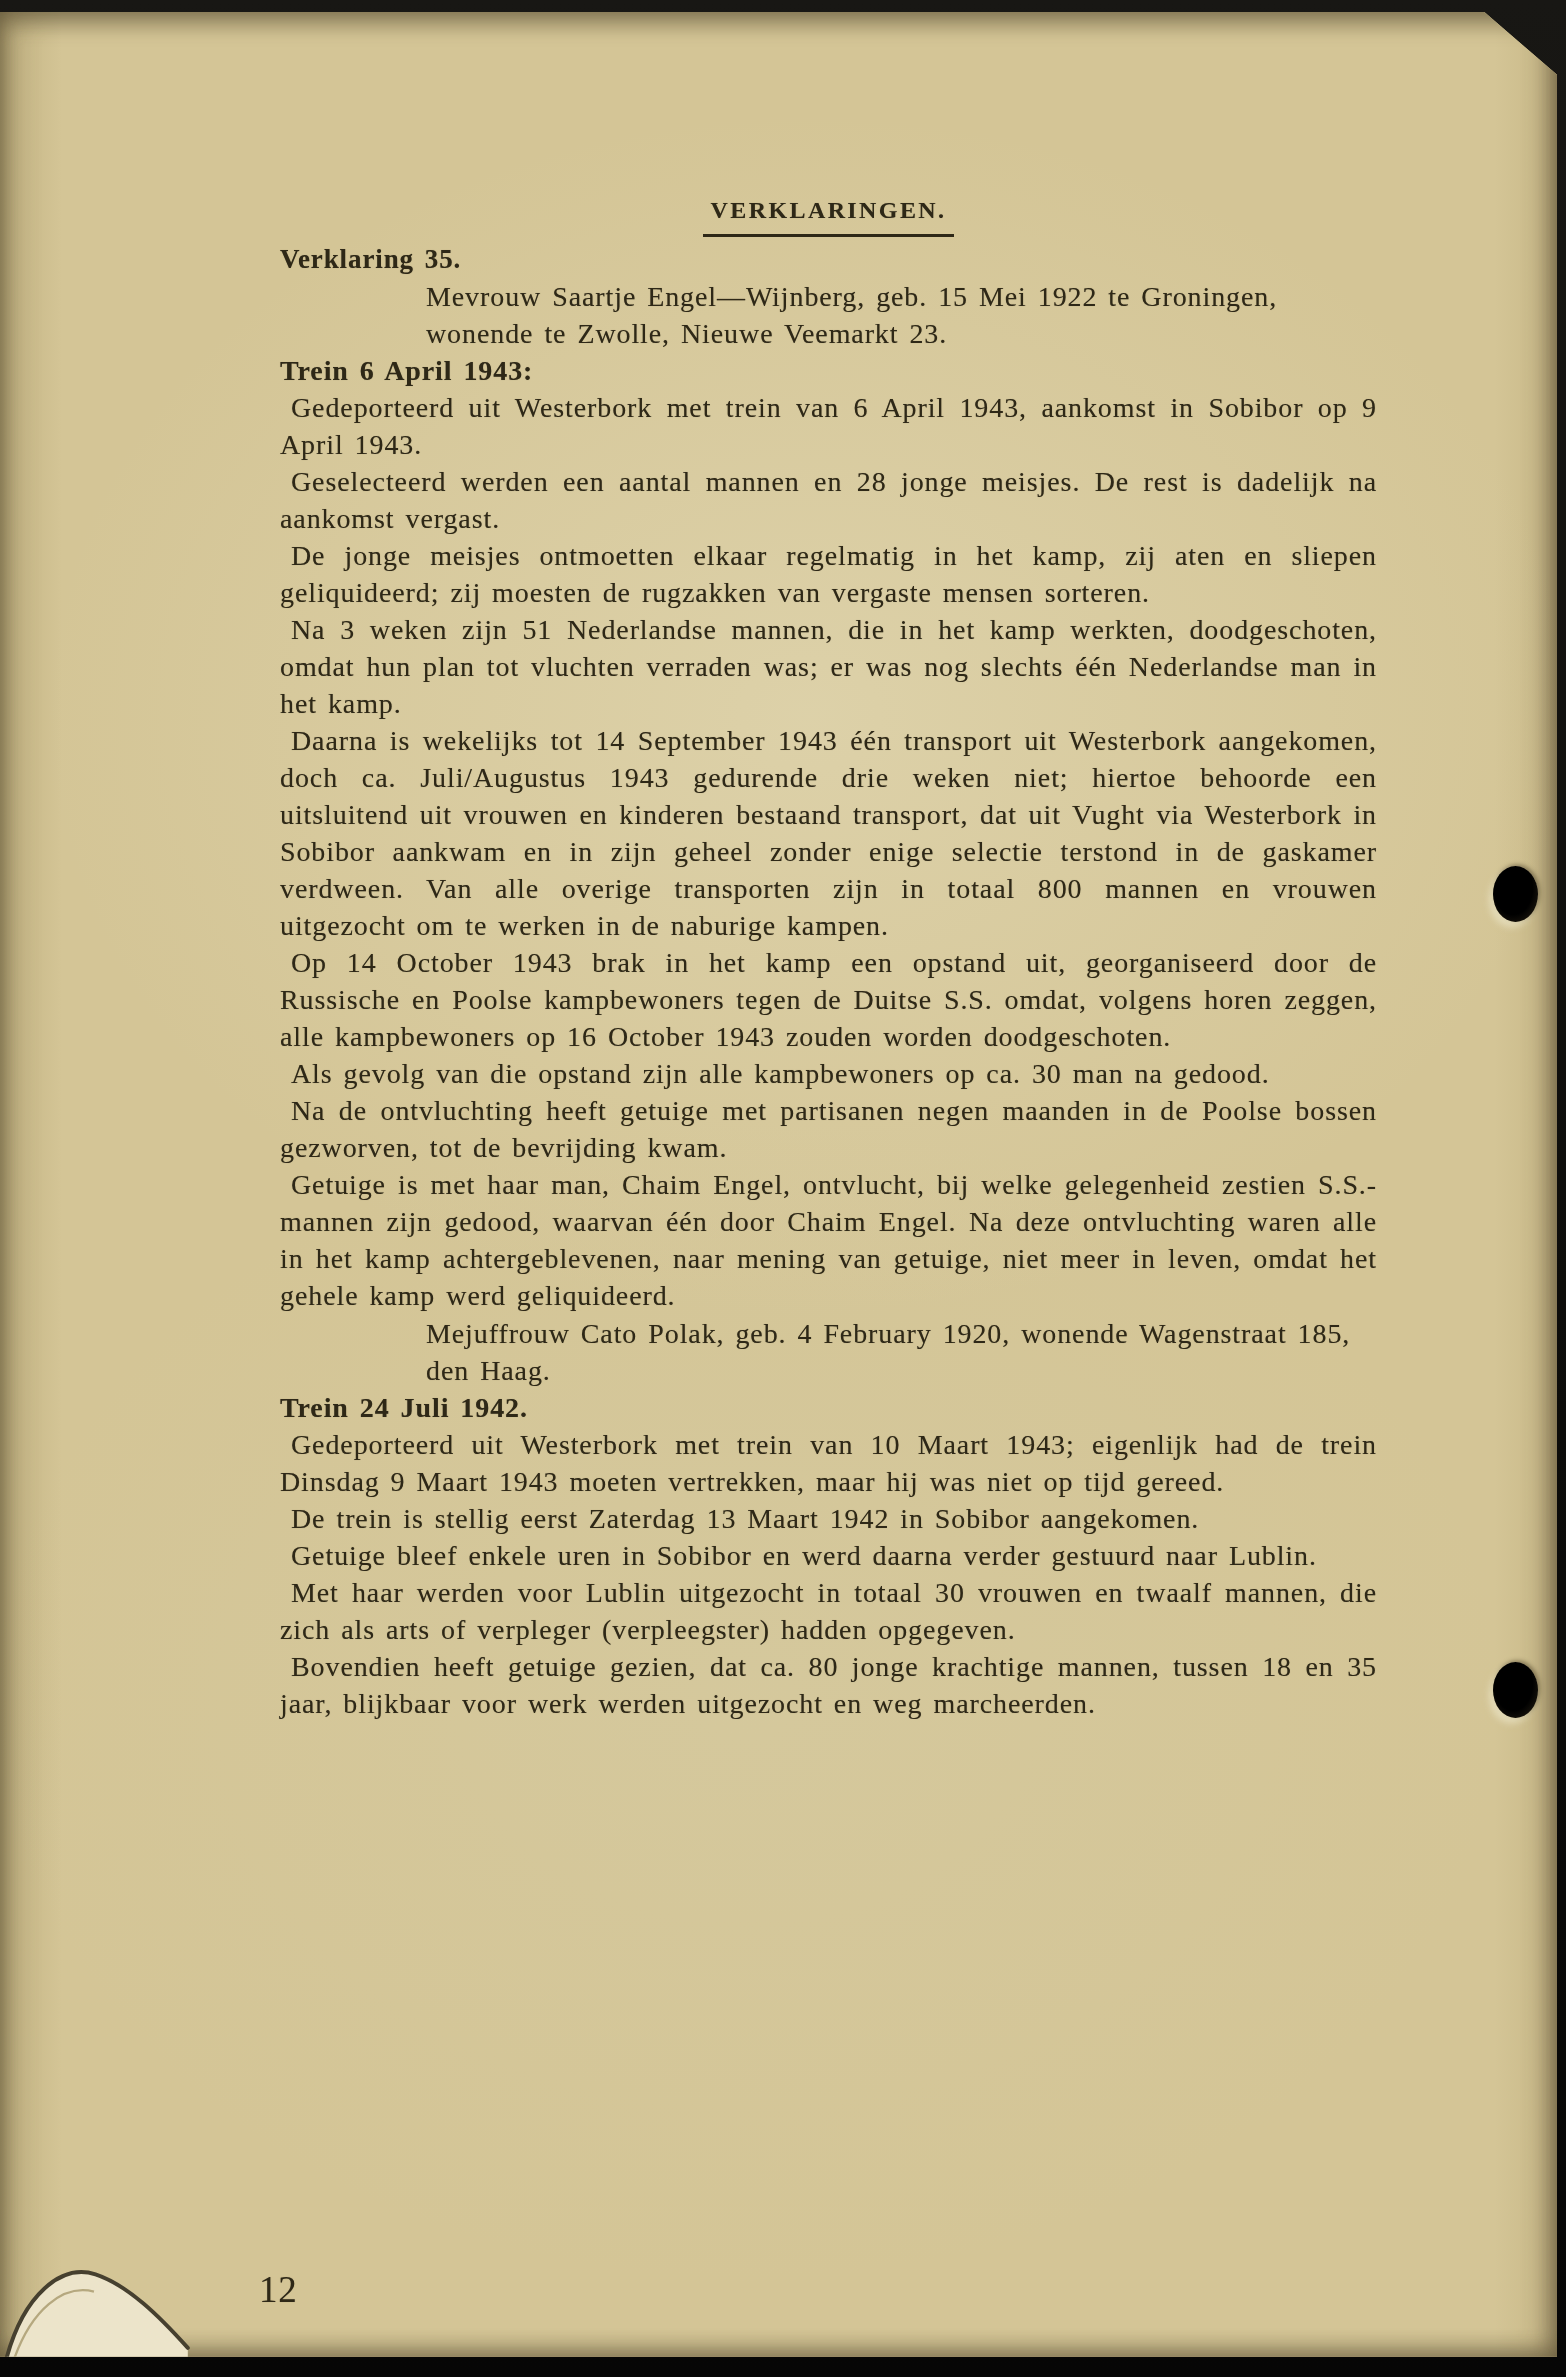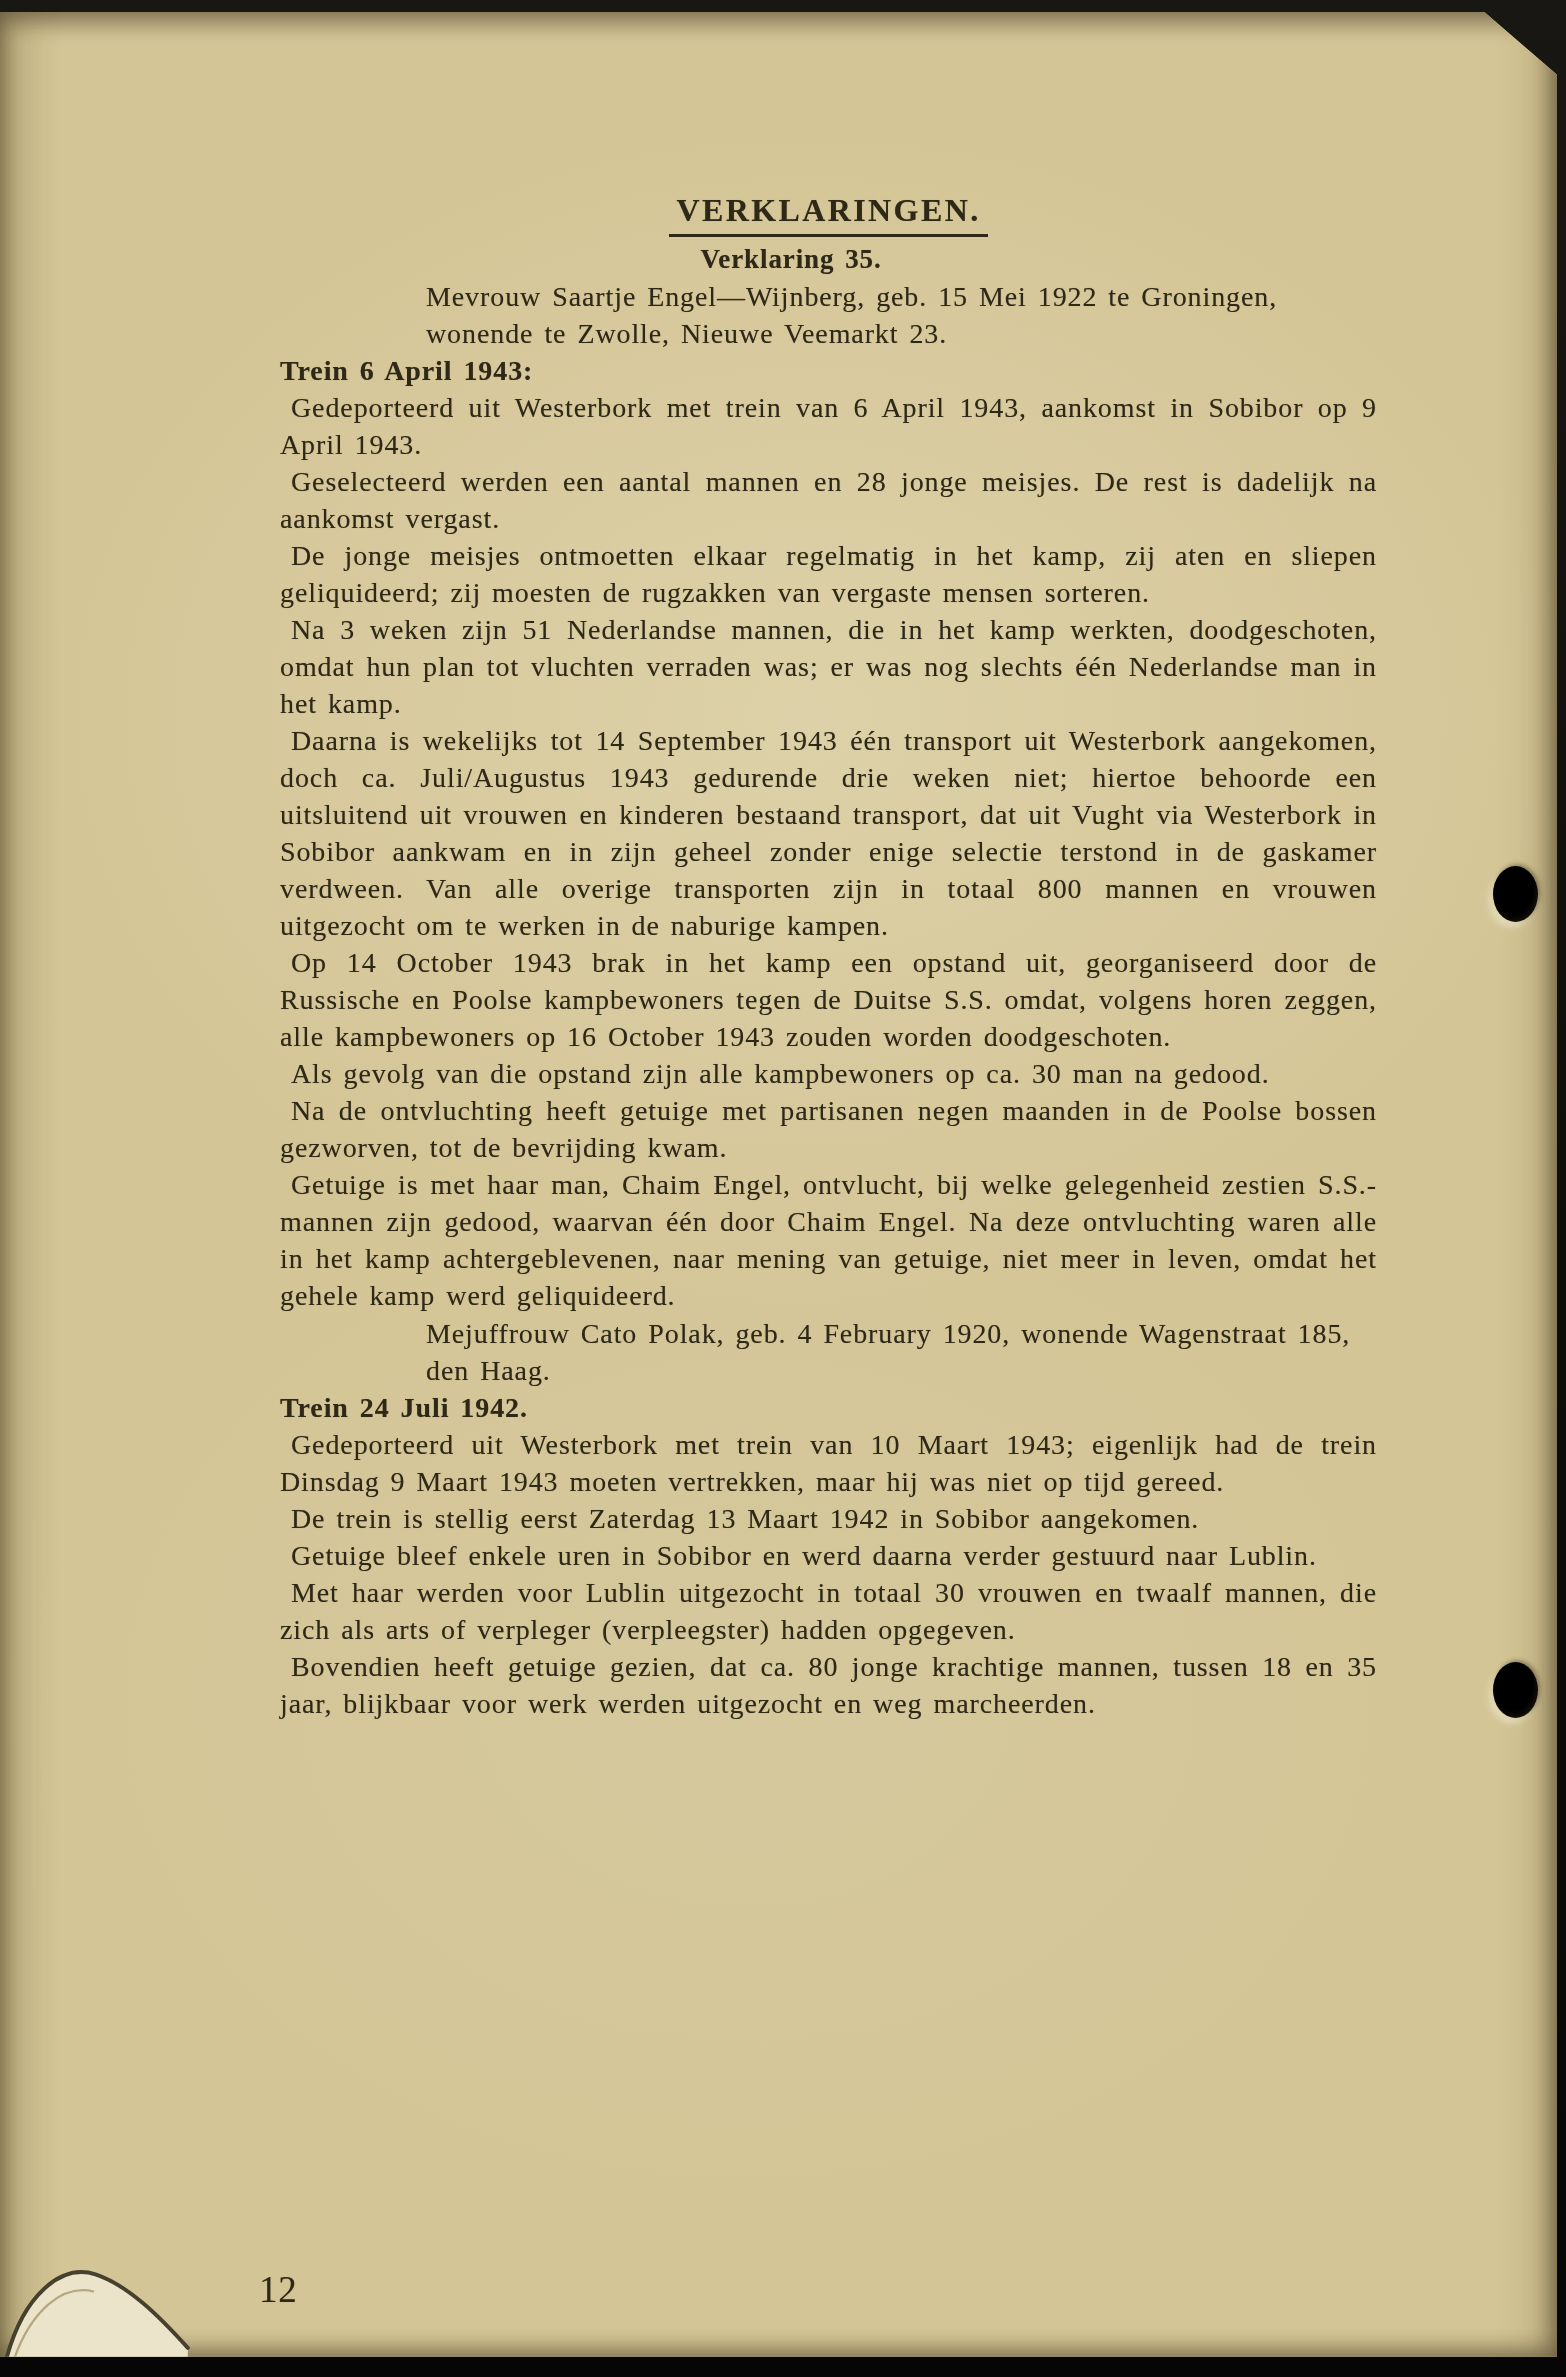--- a/index.html
+++ b/index.html
@@ -33,28 +33,28 @@
   .text-block {
     position: absolute; left: 280px; top: 180px; width: 1097px;
     font-size: 28px; line-height: 37px;
     color: #2e2817;
     letter-spacing: 0.9px; word-spacing: 3.1px;
     text-shadow: 0 0 0.8px rgba(46,40,23,0.35);
   }
   .title {
     display: table;
     margin: 0 auto;
-    font-size: 32px; font-weight: bold;
+    font-size: 24px; font-weight: bold;
     letter-spacing: 2.4px;
     padding: 0 7.8px 5.5px 7.8px;
     border-bottom: 3.1px solid #2e2817;
   }
   .vlabel {
     font-weight: bold; font-size: 27px; line-height: 34px;
-    text-align: center; padding-right: 75px;
+    text-align: left; padding-right: 75px;
     margin-top: 4.7px;
   }
   .vlabel.sec2 { margin-top: 41px; }
   .intro { margin: 1.6px 0 0 146px; }
   .theading { font-weight: bold; margin: 0; }
   .para { margin: 0; text-align: justify; text-indent: 11px; }
   .page-number {
     position: absolute; left: 259px; top: 2256px;
     font-size: 37px; color: #2e2817;
     letter-spacing: 0.8px;

